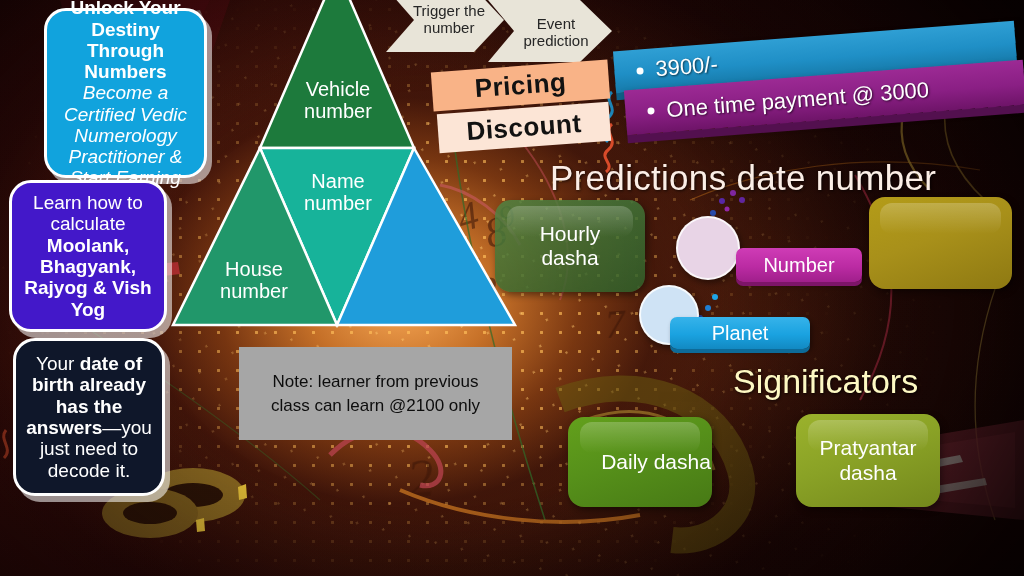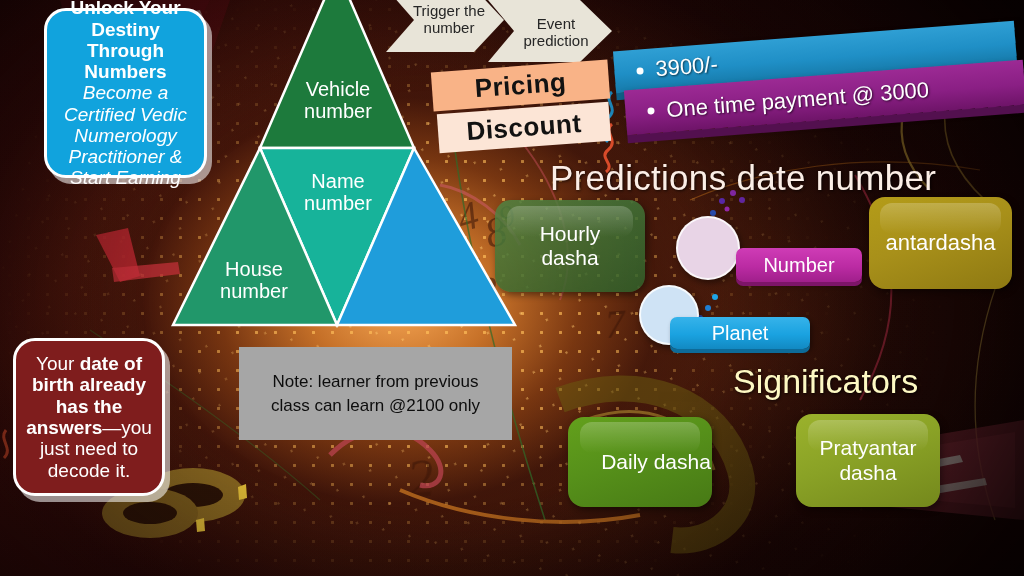--- a/index.html
+++ b/index.html
@@ -63,21 +63,21 @@
     line-height: 1.12;
     padding: 4px 8px;
     box-shadow: 5px 6px 0 rgba(255,255,255,0.55);
   }
   .roundbox .txt { display: block; }
   .roundbox b { font-weight: bold; }
   .roundbox i { font-style: italic; }
 
   #box-unlock  { left: 12px;  top: 8px;   width: 163px; height: 170px; background: #11a3dd; font-size: 19px; margin-left: 32px; }
   #box-learn   { left: 9px;   top: 180px; width: 158px; height: 152px; background: #4318c9; font-size: 19px; }
-  #box-dob     { left: 13px;  top: 338px; width: 152px; height: 158px; background: #7f1d1d; font-size: 19px; }
+  #box-dob     { left: 13px;  top: 338px; width: 152px; height: 158px; background: #0f172a; font-size: 19px; }
 
   
   #pyramid { position:absolute; left:168px; top:-2px; width:352px; height:332px; }
   .tri-label {
     position: absolute;
     color: #fff;
     text-align: center;
     font-size: 20px;
     line-height: 1.12;
     pointer-events: none;
@@ -303,20 +303,26 @@
 
   <div class="bg-vignette"></div>
 
   <div class="roundbox" id="box-unlock">
     <span class="txt">
       <b>Unlock Your Destiny Through Numbers</b>
       <i>Become a Certified Vedic Numerology Practitioner &amp; Start Earning</i>
     </span>
   </div>
 
+  <div class="roundbox" id="box-learn">
+    <span class="txt">
+      <span>Learn how to calculate</span>
+      <b>Moolank, Bhagyank, Rajyog &amp; Vish Yog</b>
+    </span>
+  </div>
 
   <div class="roundbox" id="box-dob">
     <span class="txt">
       <span>Your </span><b>date of birth already has the answers</b><span>—you just need to decode it.</span>
     </span>
   </div>
 
   <div id="pyramid">
     <svg width="352" height="332" viewBox="0 0 352 332">
 
@@ -359,21 +365,20 @@
   <div id="hdr-predictions">Predictions date number</div>
   <div id="hdr-significators">Significators</div>
 
   <div class="softbox" id="box-hourly">
     <span class="gloss"></span>
     <span>Hourly
 dasha</span>
   </div>
   <div class="softbox" id="box-antardasha">
     <span class="gloss"></span>
-    <span>antardasha</span>
   </div>
   <div class="softbox" id="box-daily">
     <span class="gloss"></span>
     <span>Daily dasha</span>
   </div>
   <div class="softbox" id="box-pratyantar">
     <span class="gloss"></span>
     <span>Pratyantar
 dasha</span>
   </div>

